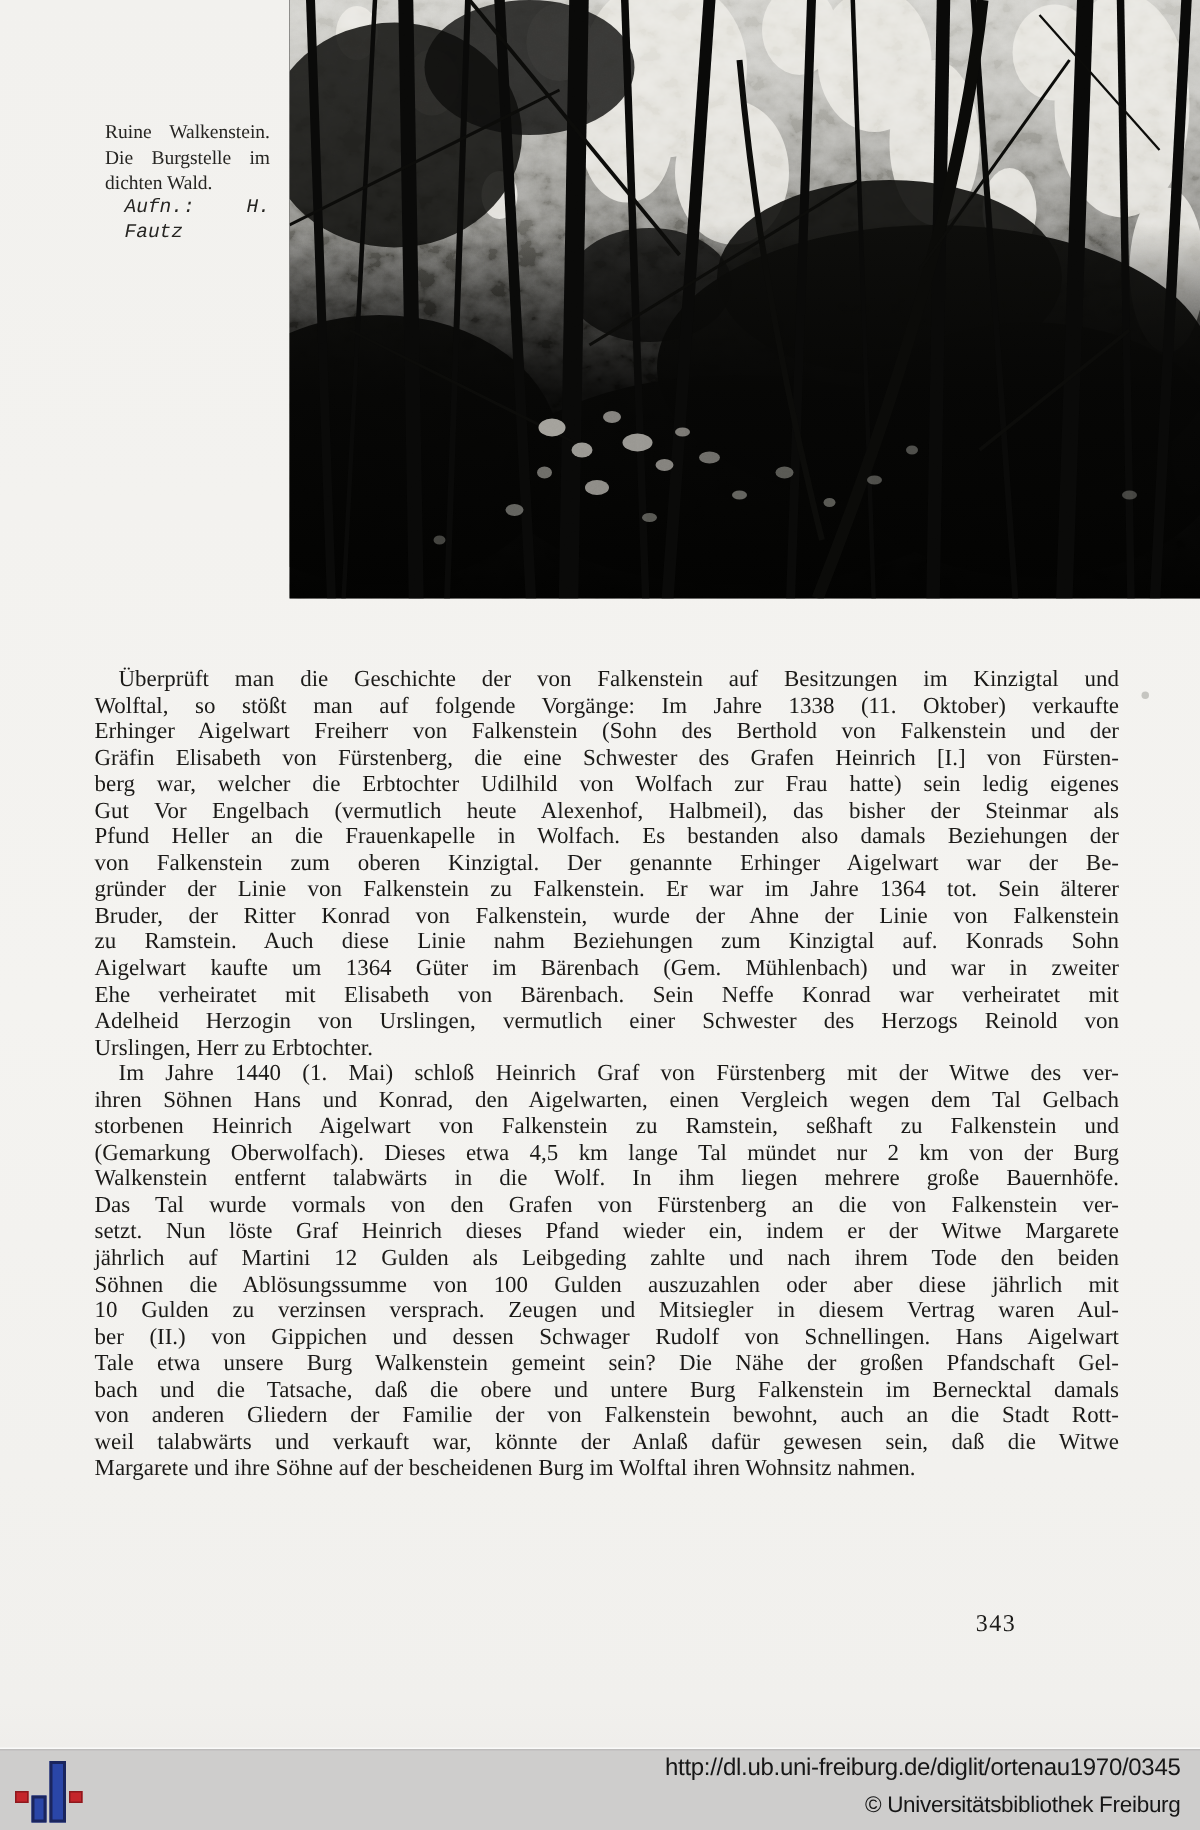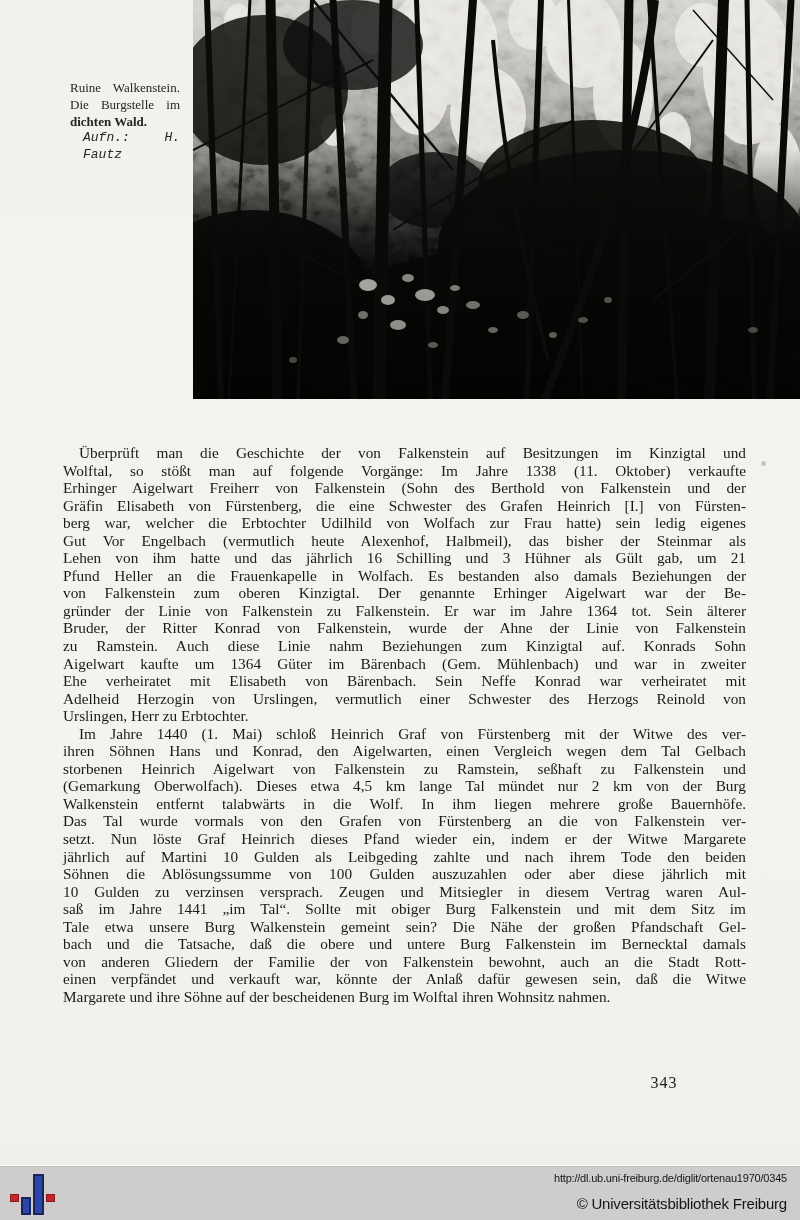--- a/index.html
+++ b/index.html
@@ -19,21 +19,21 @@
     position:absolute; left:193px; top:0; width:607px; height:399px;
     background:#0a0a09; overflow:hidden;
   }
   .photo svg { display:block; width:100%; height:100%; }
   
   .caption {
     position:absolute; left:70px; top:80px; width:110px;
     font-size:13px; line-height:16.8px; color:#262522;
   }
   .caption .tline { text-align:justify; text-align-last:justify; }
-  .caption .tline.last { text-align-last:left;font-weight:bold; }
+  .caption .tline.last { text-align-last:left; }
   .caption-credit {
     font-style:italic; padding-left:13px;
     text-align:justify; text-align-last:justify;
     font-size:13px; line-height:16.8px;font-family:Liberation Mono, monospace;
   }
   
   .textblock {
     position:absolute; left:63px; top:444px; width:683px;
     font-size:15.3px; color:#1b1a18;
   }
@@ -60,21 +60,21 @@
     position:absolute; left:0; top:1166px; width:800px; height:54px;
     background:var(--footer-bg,#cecdcc);
     border-top:1px solid #bdbcbb;
     box-shadow:0 -1px 0 #fafaf9;
   }
   .footer-text {
     position:absolute; right:13px; top:2px; text-align:right;
     font-family:"Liberation Sans", sans-serif; color:#161616;
     letter-spacing:-0.2px;
   }
-  .footer-url  { font-size:11px; line-height:19px; }
+  .footer-url  { font-size:16px; line-height:19px; }
   .footer-copy { font-size:15px;  line-height:19px; margin-top:6px;text-align:right; }
   
   .ub-logo { position:absolute; left:8px; top:0; width:56px; height:54px; }
   .ub-logo span { position:absolute; display:block; }
   .bar-blue-tall {
     left:25px; top:7px; width:11px; height:41px;
     background:var(--logo-blue,#2a46a8); border:2px solid #1a255e;
   }
   .bar-blue-med {
     left:13px; top:30px; width:10px; height:18px;
@@ -225,47 +225,46 @@
   </aside>
 
   <main class="textblock">
     <div class="paragraph">
         <div class="tline">Überprüft man die Geschichte der von Falkenstein auf Besitzungen im Kinzigtal und</div>
         <div class="tline">Wolftal, so stößt man auf folgende Vorgänge: Im Jahre 1338 (11. Oktober) verkaufte</div>
         <div class="tline">Erhinger Aigelwart Freiherr von Falkenstein (Sohn des Berthold von Falkenstein und der</div>
         <div class="tline">Gräfin Elisabeth von Fürstenberg, die eine Schwester des Grafen Heinrich [I.] von Fürsten-</div>
         <div class="tline">berg war, welcher die Erbtochter Udilhild von Wolfach zur Frau hatte) sein ledig eigenes</div>
         <div class="tline">Gut Vor Engelbach (vermutlich heute Alexenhof, Halbmeil), das bisher der Steinmar als</div>
-        <div class="tline">Lehen von ihm hatte und das jährlich 16 Schilling und 3 Hühner als Gült gab, um 21</div>
         <div class="tline">Pfund Heller an die Frauenkapelle in Wolfach. Es bestanden also damals Beziehungen der</div>
         <div class="tline">von Falkenstein zum oberen Kinzigtal. Der genannte Erhinger Aigelwart war der Be-</div>
         <div class="tline">gründer der Linie von Falkenstein zu Falkenstein. Er war im Jahre 1364 tot. Sein älterer</div>
         <div class="tline">Bruder, der Ritter Konrad von Falkenstein, wurde der Ahne der Linie von Falkenstein</div>
         <div class="tline">zu Ramstein. Auch diese Linie nahm Beziehungen zum Kinzigtal auf. Konrads Sohn</div>
         <div class="tline">Aigelwart kaufte um 1364 Güter im Bärenbach (Gem. Mühlenbach) und war in zweiter</div>
         <div class="tline">Ehe verheiratet mit Elisabeth von Bärenbach. Sein Neffe Konrad war verheiratet mit</div>
         <div class="tline">Adelheid Herzogin von Urslingen, vermutlich einer Schwester des Herzogs Reinold von</div>
         <div class="tline last">Urslingen, Herr zu Erbtochter.</div>
       </div>
     <div class="paragraph">
         <div class="tline">Im Jahre 1440 (1. Mai) schloß Heinrich Graf von Fürstenberg mit der Witwe des ver-</div>
         <div class="tline">ihren Söhnen Hans und Konrad, den Aigelwarten, einen Vergleich wegen dem Tal Gelbach</div>
         <div class="tline">storbenen Heinrich Aigelwart von Falkenstein zu Ramstein, seßhaft zu Falkenstein und</div>
         <div class="tline">(Gemarkung Oberwolfach). Dieses etwa 4,5 km lange Tal mündet nur 2 km von der Burg</div>
         <div class="tline">Walkenstein entfernt talabwärts in die Wolf. In ihm liegen mehrere große Bauernhöfe.</div>
         <div class="tline">Das Tal wurde vormals von den Grafen von Fürstenberg an die von Falkenstein ver-</div>
         <div class="tline">setzt. Nun löste Graf Heinrich dieses Pfand wieder ein, indem er der Witwe Margarete</div>
-        <div class="tline">jährlich auf Martini 10 Gulden als Leibgeding zahlte und nach ihrem Tode den beiden</div>
+        <div class="tline">jährlich auf Martini 12 Gulden als Leibgeding zahlte und nach ihrem Tode den beiden</div>
         <div class="tline">Söhnen die Ablösungssumme von 100 Gulden auszuzahlen oder aber diese jährlich mit</div>
         <div class="tline">10 Gulden zu verzinsen versprach. Zeugen und Mitsiegler in diesem Vertrag waren Aul-</div>
-        <div class="tline">saß im Jahre 1441 „im Tal“. Sollte mit obiger Burg Falkenstein und mit dem Sitz im</div>
+        <div class="tline">ber (II.) von Gippichen und dessen Schwager Rudolf von Schnellingen. Hans Aigelwart</div>
         <div class="tline">Tale etwa unsere Burg Walkenstein gemeint sein? Die Nähe der großen Pfandschaft Gel-</div>
         <div class="tline">bach und die Tatsache, daß die obere und untere Burg Falkenstein im Bernecktal damals</div>
         <div class="tline">von anderen Gliedern der Familie der von Falkenstein bewohnt, auch an die Stadt Rott-</div>
-        <div class="tline">einen verpfändet und verkauft war, könnte der Anlaß dafür gewesen sein, daß die Witwe</div>
+        <div class="tline">weil talabwärts und verkauft war, könnte der Anlaß dafür gewesen sein, daß die Witwe</div>
         <div class="tline last">Margarete und ihre Söhne auf der bescheidenen Burg im Wolftal ihren Wohnsitz nahmen.</div>
       </div>
   </main>
 
   <div class="speck"></div>
 
   <div class="pagenum">343</div>
 
   <footer class="footer">
     <div class="ub-logo">

